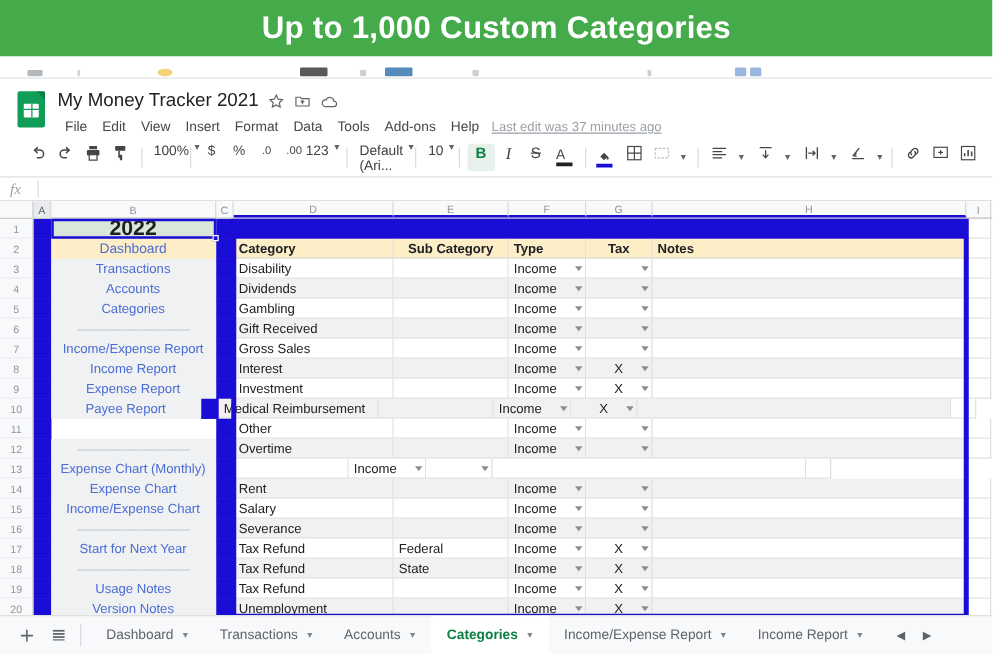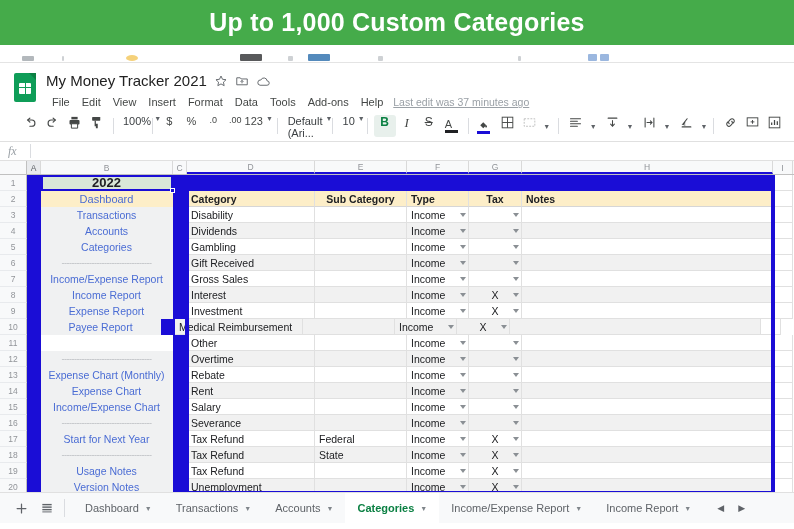--- a/index.html
+++ b/index.html
@@ -144,21 +144,21 @@
     font-size:8.5px;color:#919499;
   }
   .cell{
     flex:0 0 auto;height:16px;border-right:1px solid #e0e0e0;border-bottom:1px solid #e0e0e0;
     display:flex;align-items:center;padding:0 4px;overflow:hidden;white-space:nowrap;
     font-size:10.5px;color:#202124;background:#fff;
   }
   .cell.blue{ background:#1a0dd6;border-right-color:#1a0dd6;border-bottom-color:#1a0dd6;}
   .cell.navlink{ color:#4a6cd4;justify-content:center;background:#f0f1f2;border-right-color:#f0f1f2;border-bottom-color:#f0f1f2;}
   .cell.navlink.dash{ color:#b9bcc0;letter-spacing:-.5px;font-size:9px;}
-  .cell.year{ background:#d9e7d8;justify-content:center;font-weight:bold;color:#202124;font-size:13px;border-right-color:#d9e7d8;border-bottom-color:#d9e7d8;}
+  .cell.year{ background:#d9e7d8;justify-content:center;font-weight:bold;color:#202124;font-size:17px;border-right-color:#d9e7d8;border-bottom-color:#d9e7d8;}
   .cell.dashboard{ background:#fdeec8;justify-content:center;color:#4a6cd4;font-size:11px;border-right-color:#fdeec8;border-bottom-color:#fdeec8;}
   .cell.hdr{ background:#fdeec8;font-weight:bold;color:#202124;font-size:10.5px;border-bottom-color:#d6d6d6;}
   .cell.hdr.ctr{ justify-content:center;}
   .cell.alt{ background:#f1f1f1;}
   .cell.ctr{ justify-content:center;}
   .dd{
     position:absolute;right:3px;top:50%;margin-top:-2px;
     width:0;height:0;border-left:3.5px solid transparent;border-right:3.5px solid transparent;
     border-top:4px solid #8a8f94;
   }
@@ -597,21 +597,20 @@
           <div class="dd"></div>
         </div>
         <div class="cell alt" style="width: 251px;"></div>
         <div class="cell" style="width: 20px;"></div>
       </div>
       <div class="row">
         <div class="rh">13</div>
         <div class="cell blue" style="width: 14px;"></div>
         <div class="cell navlink" style="width: 132px;">Expense Chart (Monthly)</div>
         <div class="cell blue" style="width: 14px;"></div>
-        <div class="cell" style="width: 128px;">Rebate</div>
         <div class="cell" style="width: 92px;"></div>
         <div class="cellwrap" style="width: 62px;">
           <div class="cell " style="width: 62px;">Income</div>
           <div class="dd"></div>
         </div>
         <div class="cellwrap" style="width: 53px;">
           <div class="cell  ctr" style="width: 53px;"></div>
           <div class="dd"></div>
         </div>
         <div class="cell" style="width: 251px;"></div>

